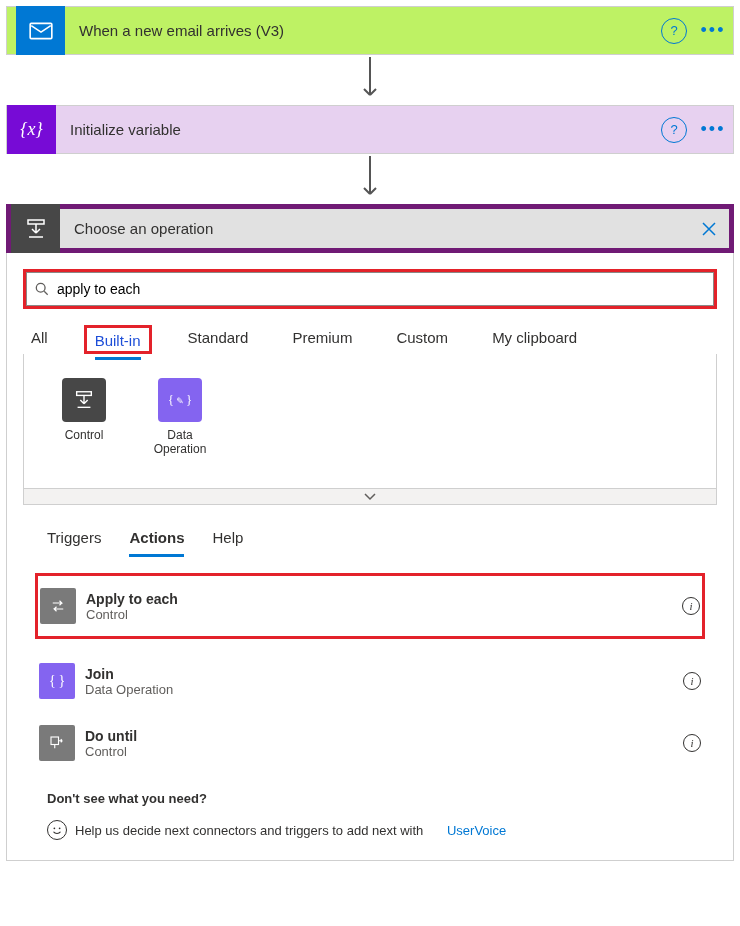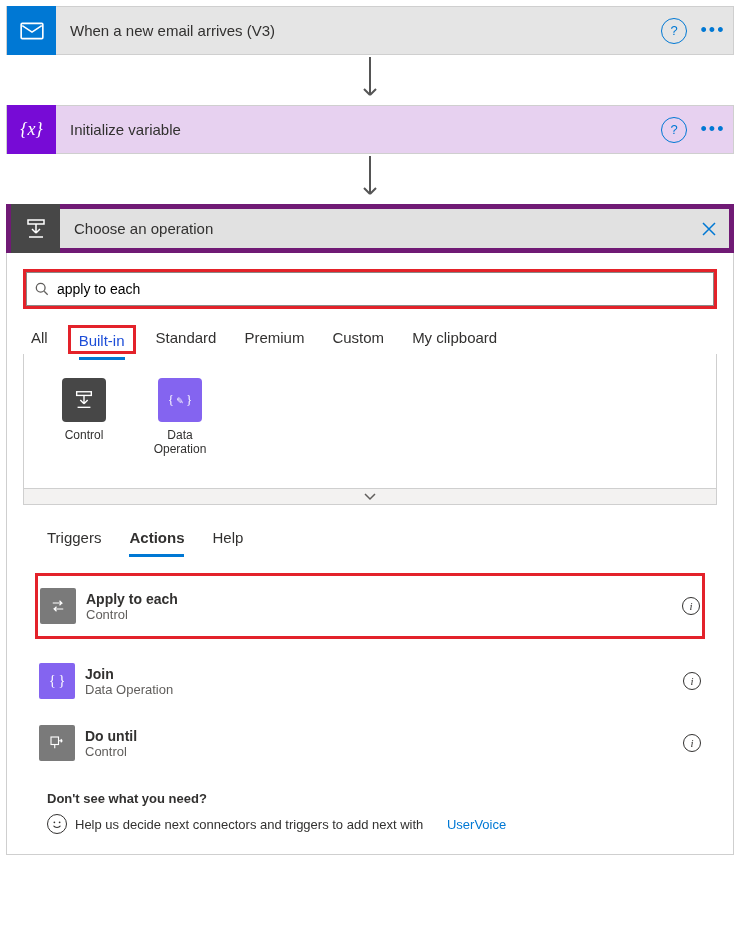--- a/index.html
+++ b/index.html
@@ -40,21 +40,21 @@
     display:flex; align-items:center; justify-content:center;
     font-size:13px;
     margin-right:6px;
     cursor:pointer;
   }
   .flow-step .more {
     width: 40px; display:flex; align-items:center; justify-content:center;
     color:#0078d4; font-size:18px; letter-spacing:2px;
     cursor:pointer;
   }
-  .step-email { background:#e5e5e5; }
+  .step-email { background:#bef264;padding-left:9px; }
   .step-email .icon-box { background:#0078d4; }
   .step-var { background:#e7d1f0; }
   .step-var .icon-box { background:#770bd6; }
 
   .arrow {
     display:flex; justify-content:center;
     height: 50px;
     color:#555;
   }
   .arrow svg { width: 26px; height: 50px; }
@@ -100,21 +100,21 @@
     color:#605e5c;
   }
   .search-inner input {
     flex:1; border:none; outline:none;
     font-size:14px;
     height:100%;
   }
 
   .cat-tabs {
     display:flex;
-    gap: 28px;
+    gap: 44px;
     padding: 20px 24px 0 24px;
     font-size:15px;
   }
   .cat-tabs .cat { cursor:pointer; padding-bottom:8px; }
   .cat-tabs .cat.active {
     color:#1d4ed8;
     border-bottom: 3px solid #0078d4;
   }
   .cat-highlight {
     border:3px solid #e3222a;
@@ -192,21 +192,21 @@
   .action-highlight {
     border:3px solid #e3222a;
     padding: 2px;
     margin: 0 -4px;
   }
 
   .footer-help {
     padding: 20px 40px 0 40px;
     font-size:13px;
   }
-  .footer-help .q { font-weight:600; margin-bottom:8px; }
+  .footer-help .q { font-weight:600; margin-bottom:14px; }
   .footer-help .row { display:flex; align-items:center; gap:8px; }
   .footer-help a { color:#0078d4; text-decoration:none;margin-left:20px; }
   .smiley {
     width:20px; height:20px; border:1.5px solid #323130; border-radius:50%;
     display:flex; align-items:center; justify-content:center; font-size:12px;
   }
 </style>
 </head>
 <body>
 

